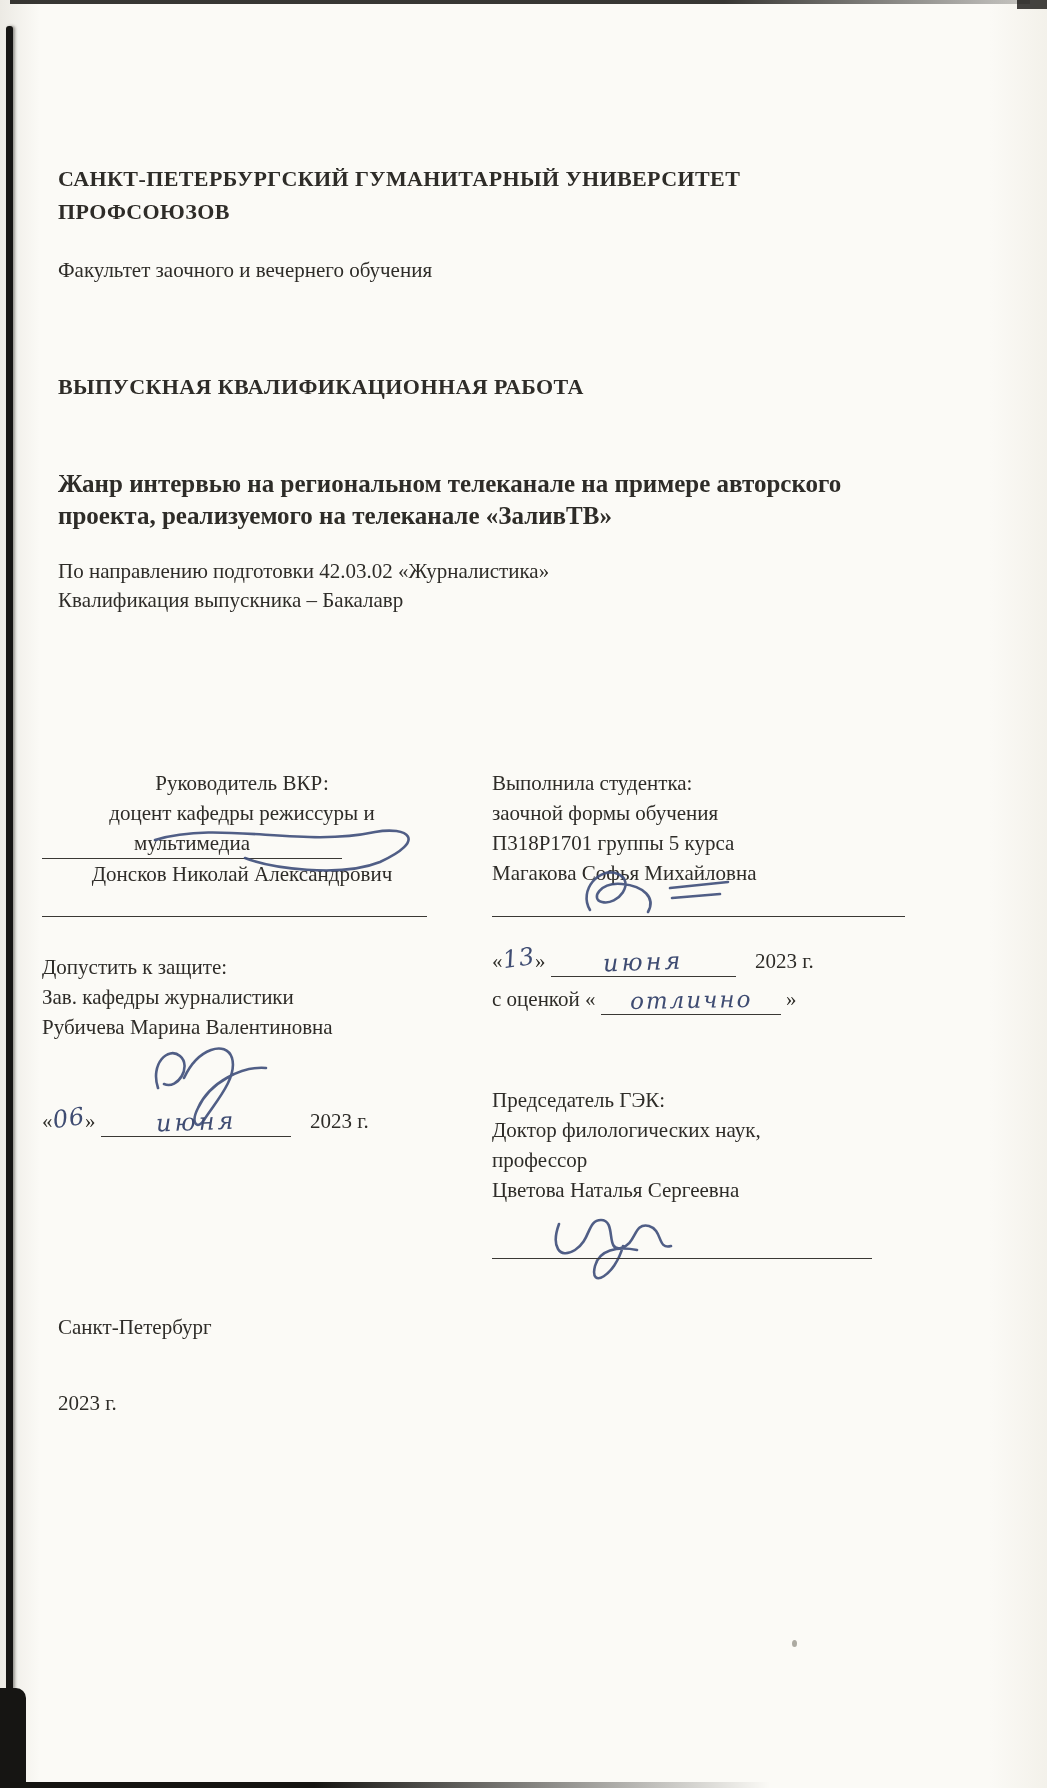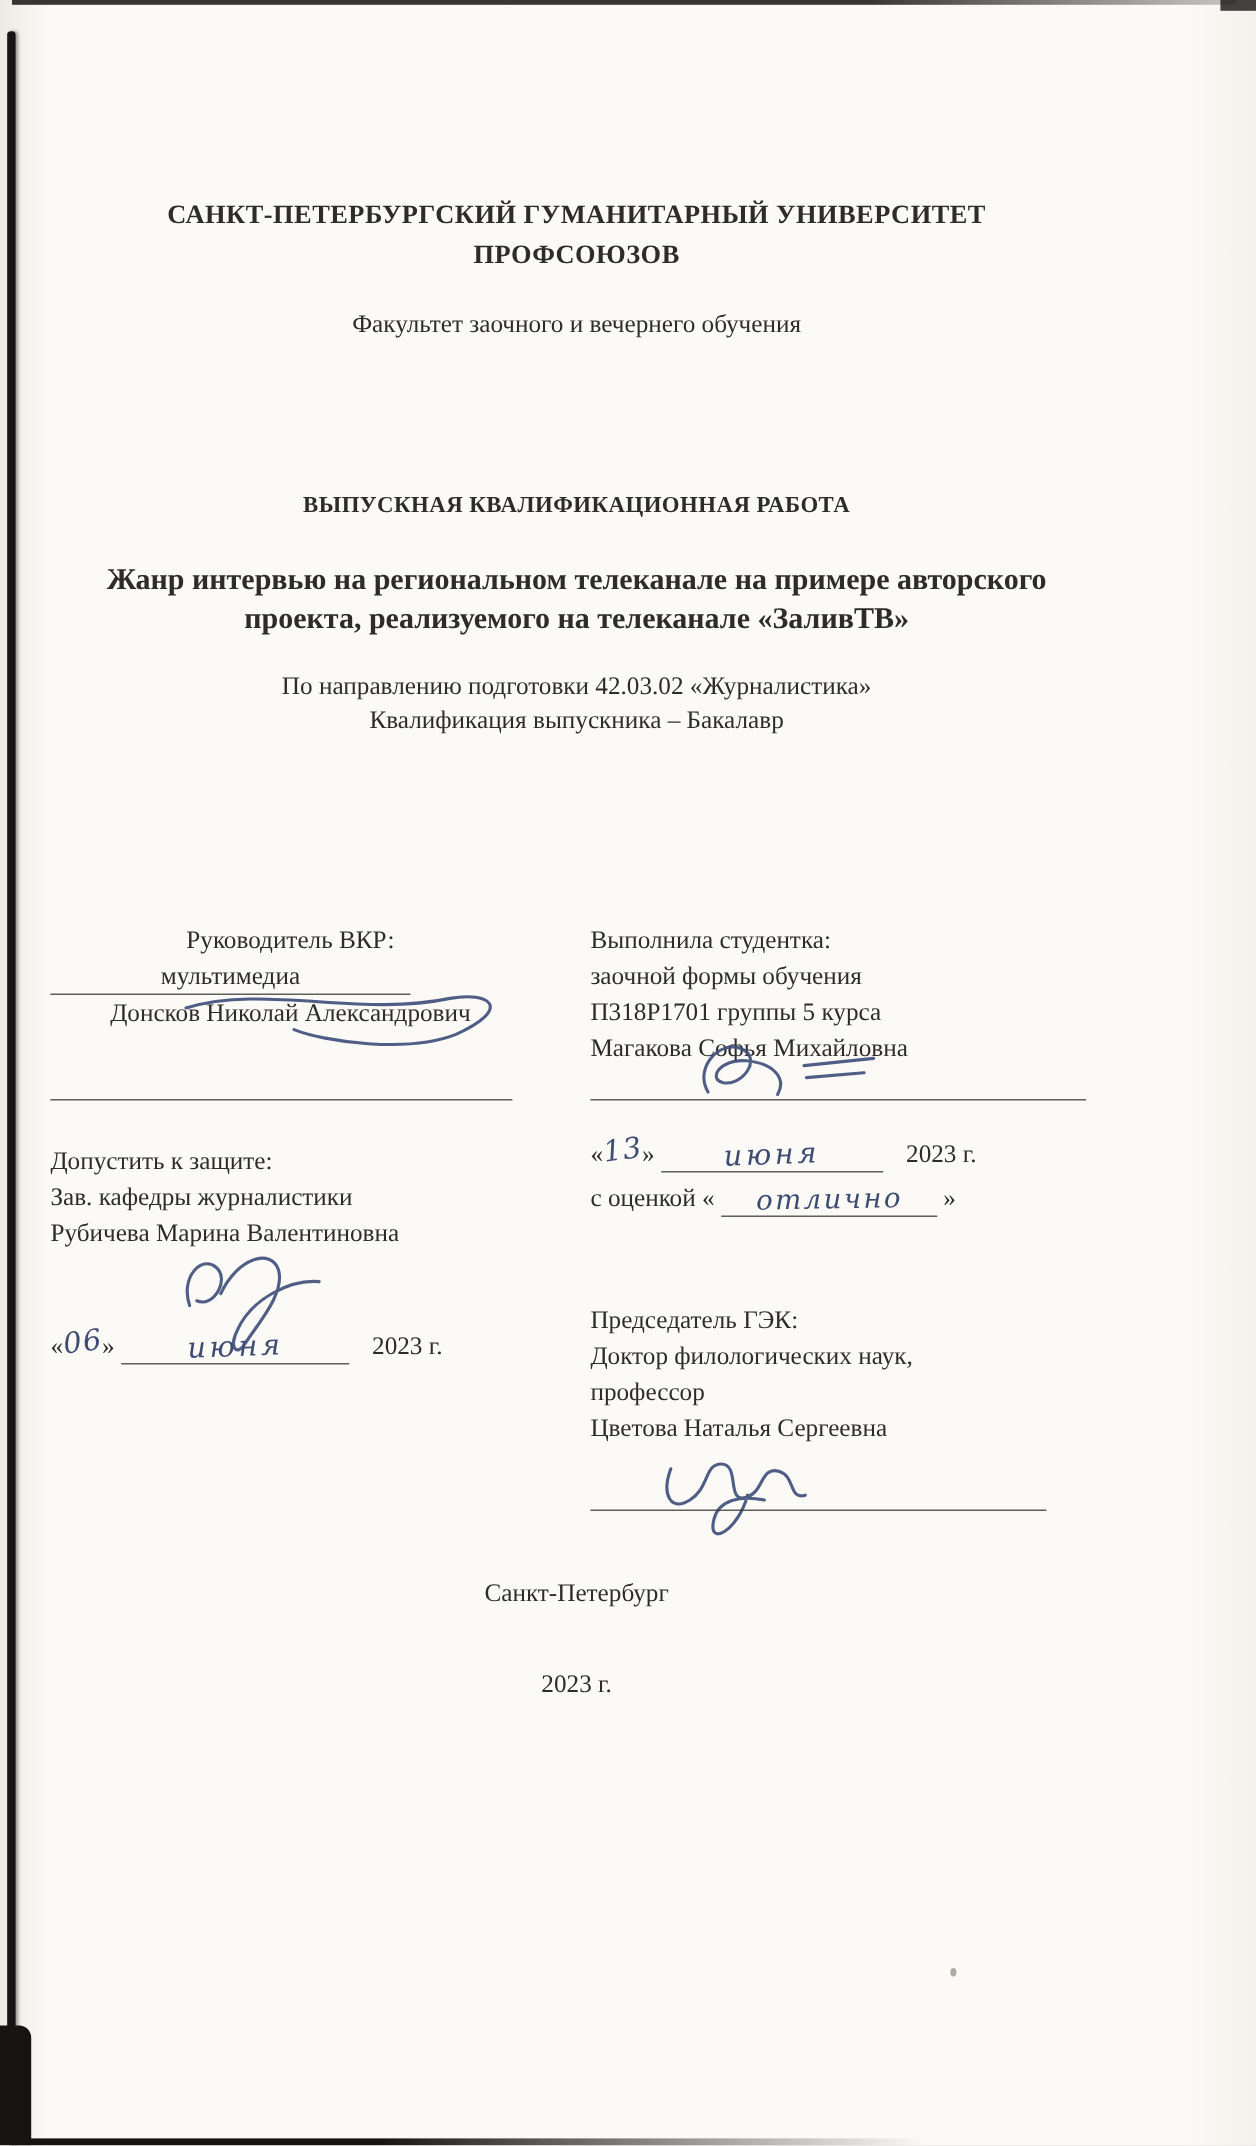--- a/index.html
+++ b/index.html
@@ -7,25 +7,25 @@
     position:relative;
     width:1047px; height:1788px;
     margin:0 auto;
     background:#fbfaf6;
     background-image:linear-gradient(90deg,#eceae4 0px,#fbfaf6 40px,#fbfaf6 990px,#f3f1ea 1047px);
     font-family:"Liberation Serif", serif;
     color:#2e2c28;
     overflow:hidden;
   }
   .abs { position:absolute; }
-  .center-block { position:absolute; left:58px; width:845px; text-align:center; }
+  .center-block { position:absolute; left:58px; width:845px; }
   .printed { font-size:21px; line-height:30px; }
   .bold { font-weight:bold; }
   .uni { font-size:22px; line-height:33px; letter-spacing:.4px; }
-  .worktype { font-size:19px; letter-spacing:.4px;margin-top:37px; }
+  .worktype { font-size:22px; letter-spacing:.4px; }
   .thesis-title { font-size:25px; line-height:32px; }
 
   .col { position:absolute; font-size:21px; line-height:30px; }
   .col-left { left:42px; width:400px; }
   .col-right { left:492px; width:425px; }
 
   .sigline { display:block; border-bottom:1.7px solid #3a3834; }
   .uline { display:inline-block; border-bottom:1.7px solid #3a3834; text-align:center; }
 
   .hand { font-family:"DejaVu Serif", serif; font-style:italic; color:#3f4c72; }
@@ -72,20 +72,21 @@
   <div class="center-block thesis-title bold" style="top:468px;">
     <div>Жанр интервью на региональном телеканале на примере авторского</div>
     <div>проекта, реализуемого на телеканале «ЗаливТВ»</div>
   </div>
 
   <div class="center-block printed" style="top:556px;">По направлению подготовки 42.03.02 «Журналистика»</div>
   <div class="center-block printed" style="top:585px;">Квалификация выпускника – Бакалавр</div>
 
   <div class="col col-left" style="top:768px;text-align:center;">
     <div>Руководитель ВКР:</div>
+    <div>доцент кафедры режиссуры и</div>
     <div style="border-bottom:1.7px solid #3a3834; width:300px;">мультимедиа</div>
     <div>Донсков Николай Александрович</div>
   </div>
 
   <svg class="sig" style="left:150px; top:818px;" width="290" height="60">
     <path d="M5,22 C70,2 150,30 225,14 C258,8 278,22 230,44 C190,60 120,50 95,40"></path>
   </svg>
 
   <span class="sigline abs" style="left:42px; top:916px; width:385px;"></span>
 

